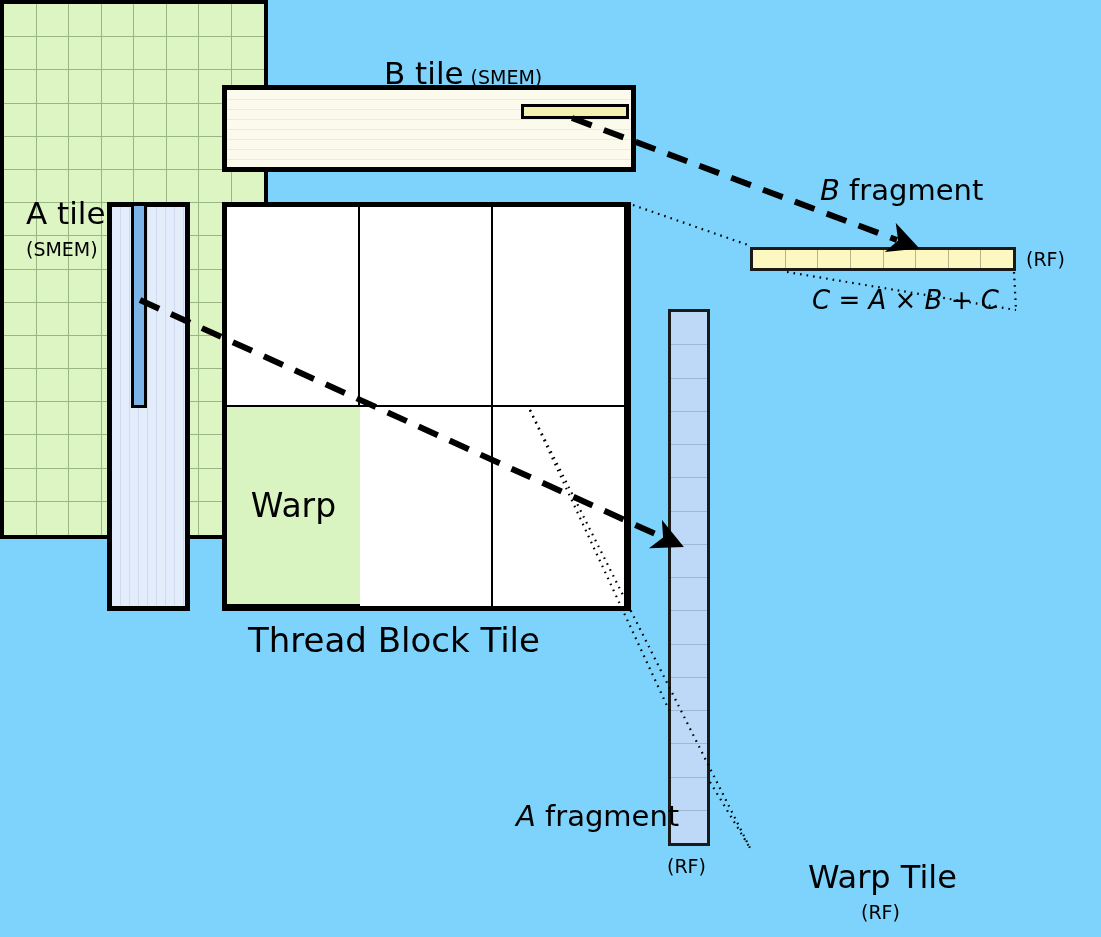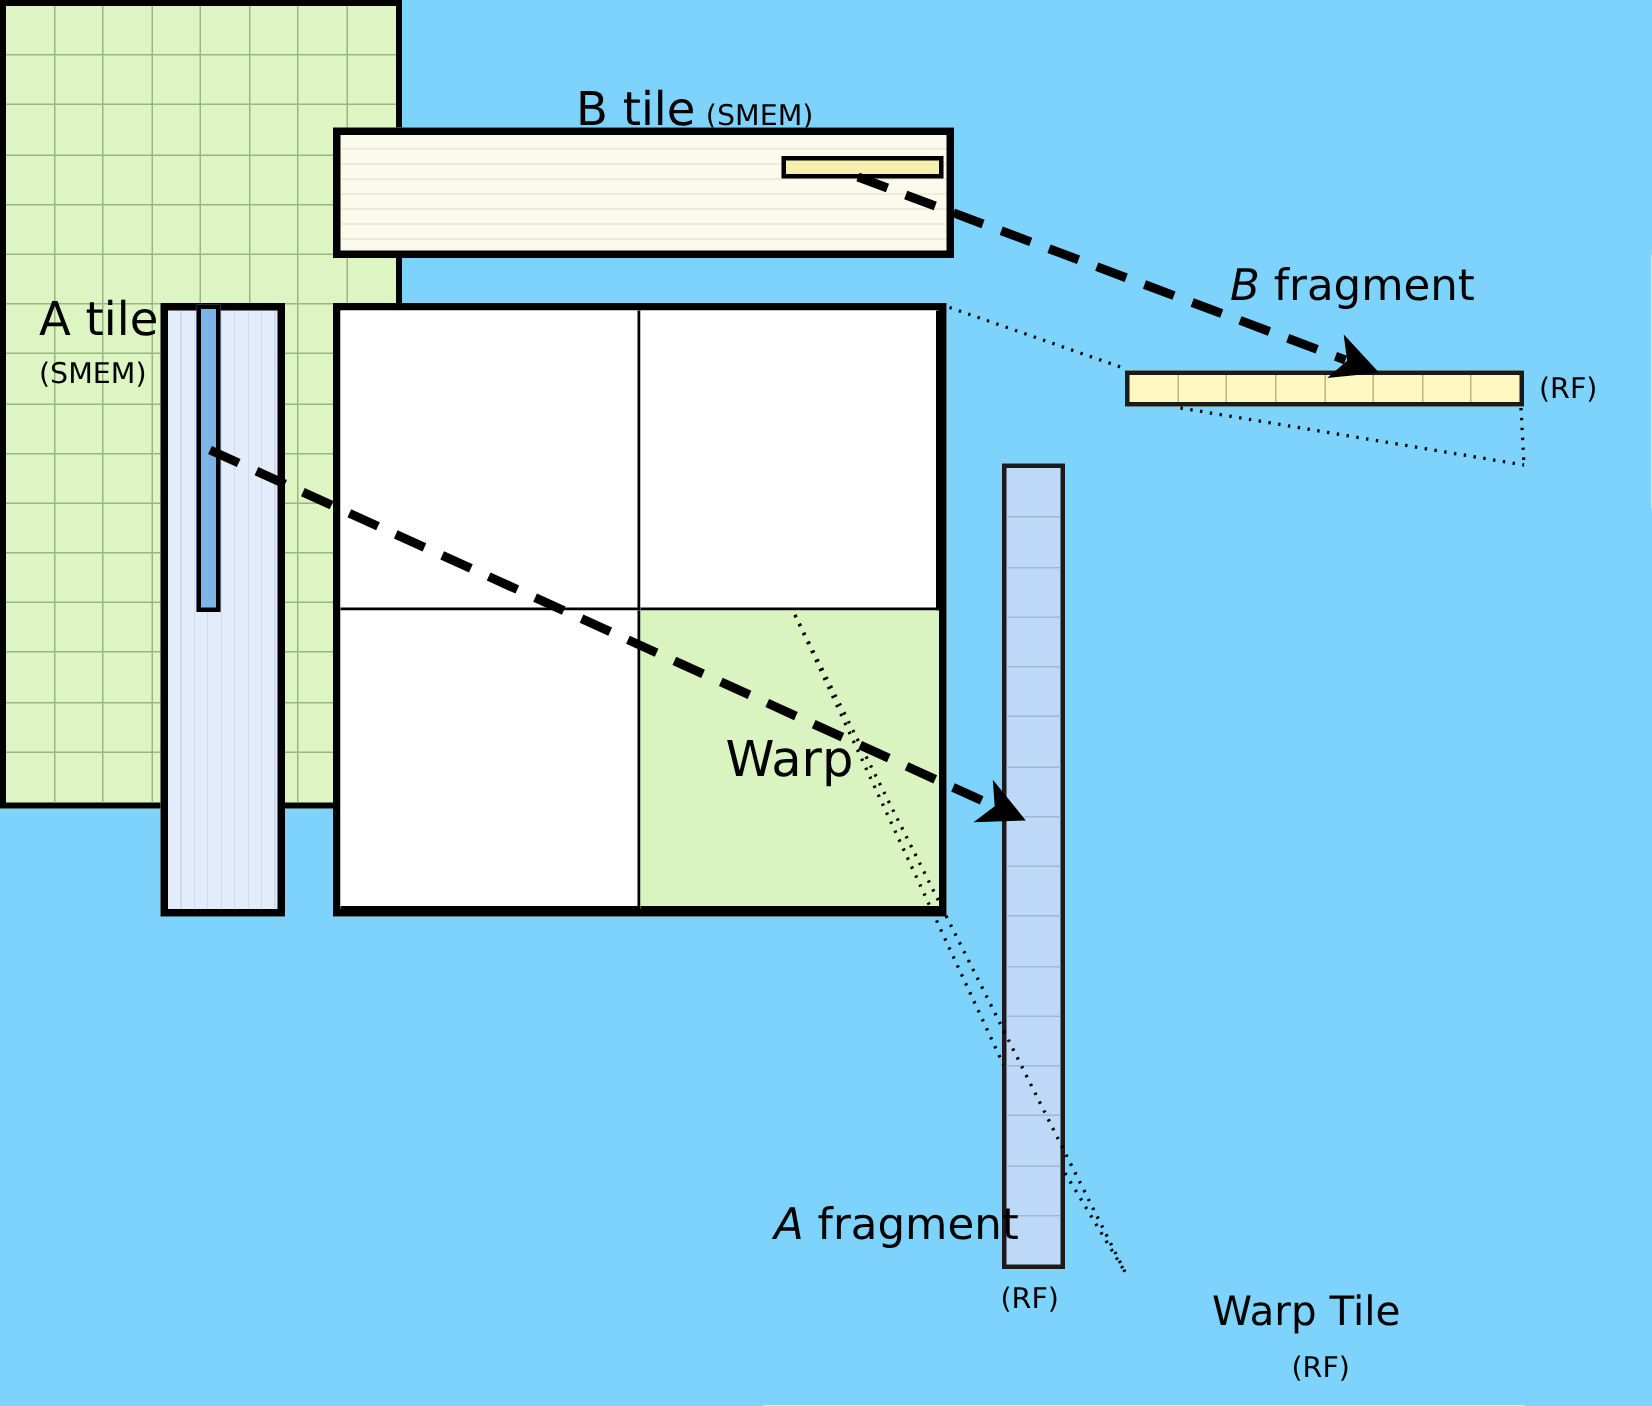--- a/index.html
+++ b/index.html
@@ -72,21 +72,21 @@
   #b-tile-row {
     background: #f5f0b0;
     border: 3px solid #000;
     box-sizing: border-box;
   }
 
   
   #tb-grid {
     position: absolute;
     display: grid;
-    grid-template-columns: repeat(2, 1fr);
+    grid-template-columns: repeat(3, 1fr);
     grid-template-rows: repeat(2, 1fr);
   }
   #tb-grid .cell {
     border-right: 2px solid #000;
     border-bottom: 2px solid #000;
     box-sizing: border-box;
     background: #ffffff;
     position: relative;
   }
   #tb-grid .cell.lastcol { border-right: none; }
@@ -179,20 +179,21 @@
       <div class="cell lastcol warp">
         <span class="warp-text">Warp</span>
       </div>
       <div class="cell lastrow"></div>
       <div class="cell lastrow"></div>
       <div class="cell lastrow"></div>
       <div class="cell lastrow lastcol"></div>
     </div>
   </div>
 
+  <div class="lbl lbl-xl" style="left:248px; top:623px; font-size:34px;">Thread Block Tile</div>
 
   <div class="lbl lbl-lg" style="left:820px; top:176px;"><span class="ital">B</span> fragment</div>
 
   <div id="b-frag" class="abs" style="left:750px; top:247px; width:266px; height:24px;">
     <div class="fcell"></div>
     <div class="fcell"></div>
     <div class="fcell"></div>
     <div class="fcell"></div>
     <div class="fcell"></div>
     <div class="fcell"></div>
@@ -216,20 +217,21 @@
       <div class="fcell"></div>
       <div class="fcell"></div>
       <div class="fcell"></div>
       <div class="fcell"></div>
       <div class="fcell"></div>
     </div>
 
   <div class="lbl lbl-lg ital" style="left:516px; top:802px;"><span>A</span><span style="font-style:normal;"> fragment</span></div>
   <div class="lbl lbl-sm" style="left:667px; top:857px;">(RF)</div>
 
+  <div class="lbl lbl-md ital" style="left:812px; top:287px;">C = A × B + C</div>
 
   <div id="warp-tile" style="left: 750px; top: 310px; width: 268px; height: 539px; grid-template-columns: repeat(8, 1fr); grid-template-rows: repeat(16, 1fr);">
       <div class="wcell"></div>
       <div class="wcell"></div>
       <div class="wcell"></div>
       <div class="wcell"></div>
       <div class="wcell"></div>
       <div class="wcell"></div>
       <div class="wcell"></div>
       <div class="wcell" style="border-right: none;"></div>
@@ -348,21 +350,21 @@
       <div class="wcell" style="border-bottom: none;"></div>
       <div class="wcell" style="border-bottom: none;"></div>
       <div class="wcell" style="border-bottom: none;"></div>
       <div class="wcell" style="border-bottom: none;"></div>
       <div class="wcell" style="border-bottom: none;"></div>
       <div class="wcell" style="border-bottom: none;"></div>
       <div class="wcell" style="border-bottom: none;"></div>
       <div class="wcell" style="border-right: none; border-bottom: none;"></div>
     </div>
 
-  <div class="lbl" style="left:808px; top:861px; font-size:27px;text-align:center;">Warp Tile</div>
+  <div class="lbl" style="left:808px; top:861px; font-size:32px;text-align:center;">Warp Tile</div>
   <div class="lbl lbl-sm" style="left:861px; top:903px;">(RF)</div>
 
   <svg id="overlay" viewBox="0 0 1101 937">
     <defs>
       <marker id="arrowhead" markerWidth="7" markerHeight="7" refX="1.2" refY="2.6" orient="auto" markerUnits="strokeWidth">
         <path d="M0,0 L5.2,2.6 L0,5.2 L1.4,2.6 z" fill="#000"></path>
       </marker>
     </defs>
 
     <line x1="572" y1="118" x2="897" y2="240" stroke="#000" stroke-width="6" stroke-dasharray="21,13" marker-end="url(#arrowhead)"></line>

